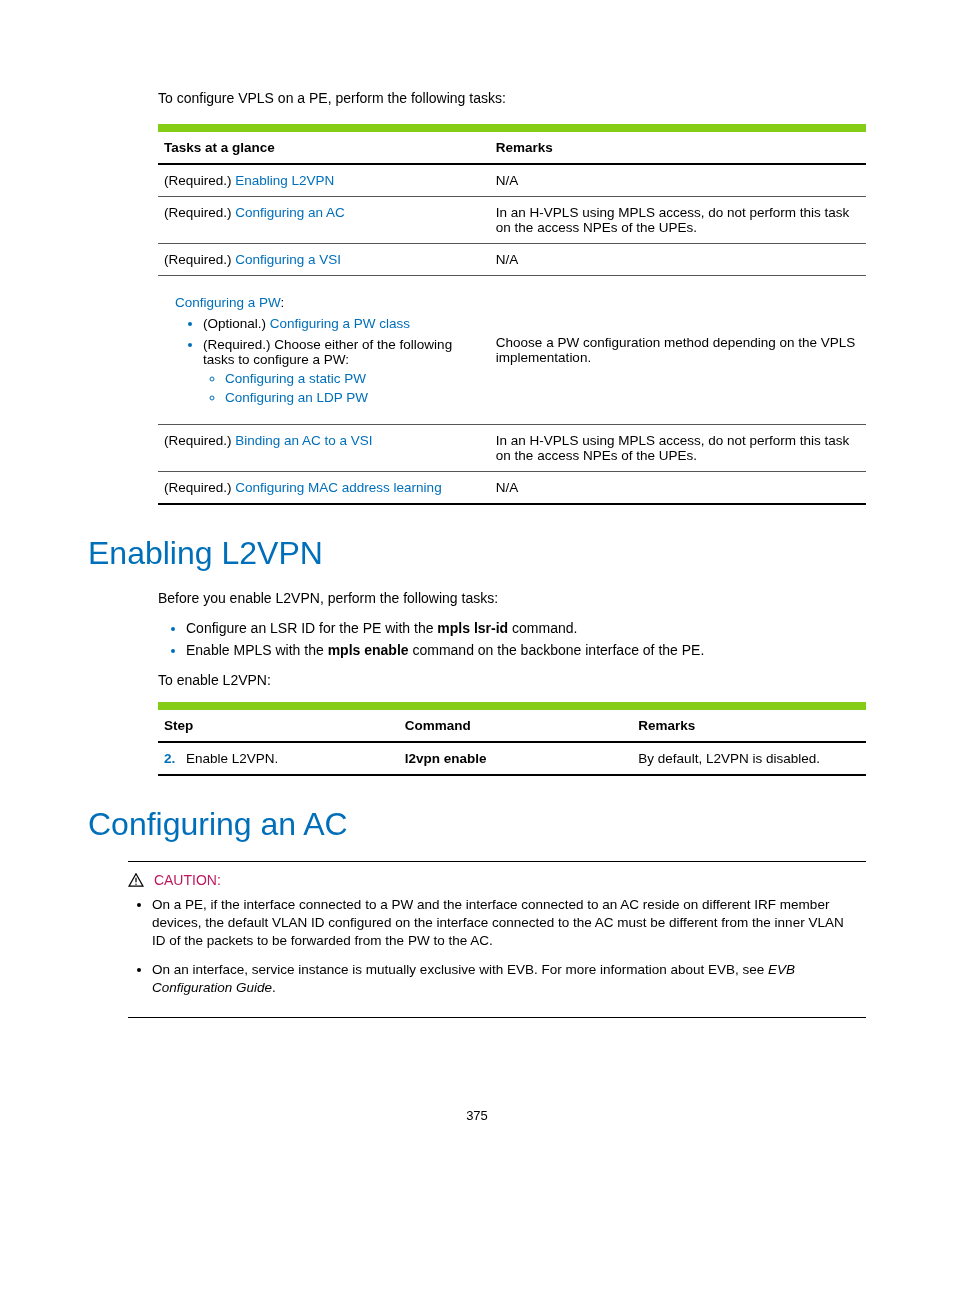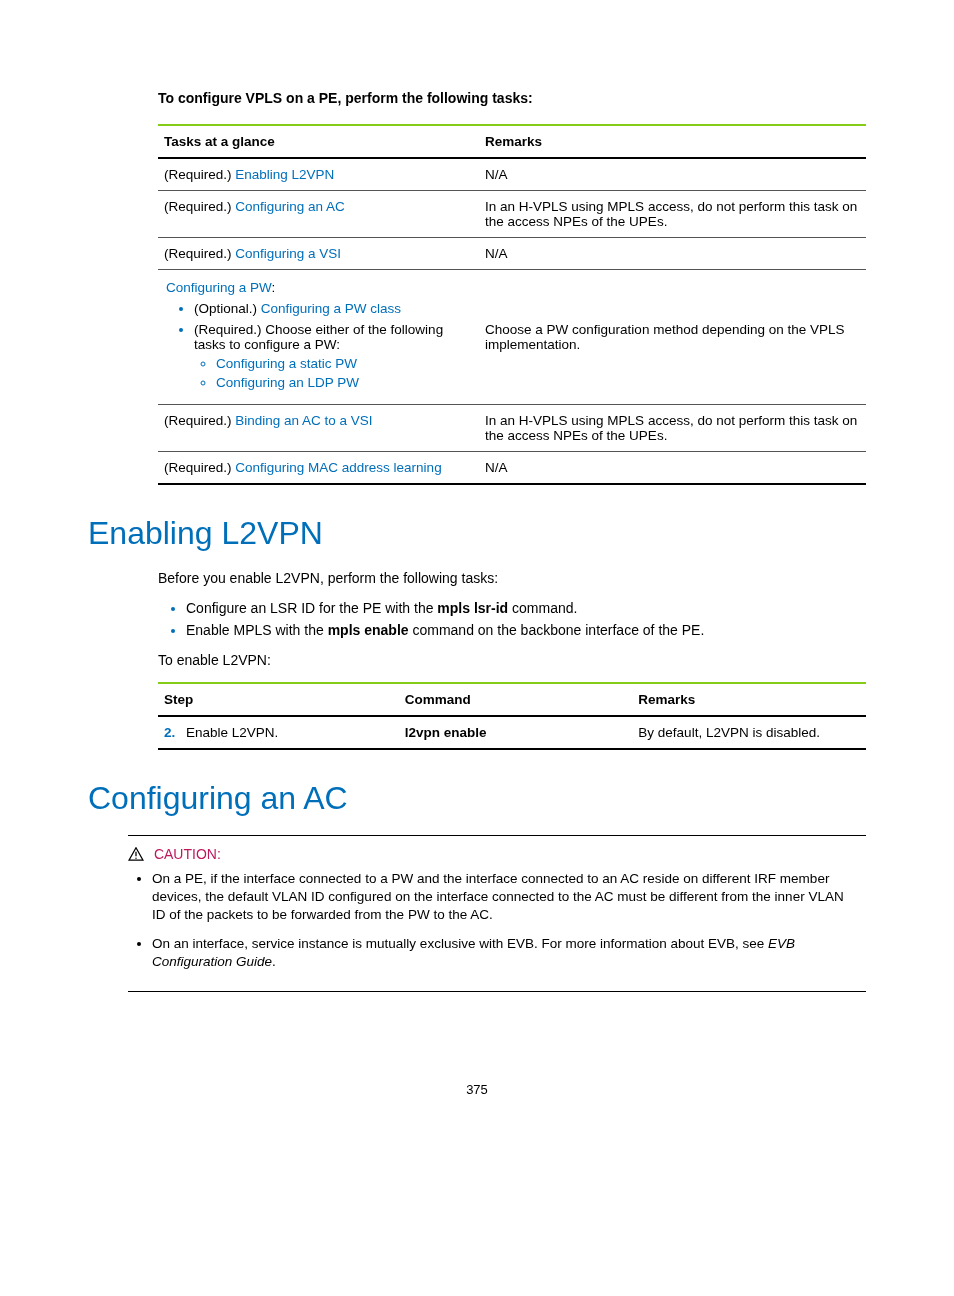--- a/index.html
+++ b/index.html
@@ -14,37 +14,36 @@
       width: 954px;
       box-sizing: border-box;
       padding: 90px 88px 40px 88px;
     }
     .indent {
       margin-left: 70px;
     }
     p.intro {
       margin: 0 0 18px 0;
       font-size: 14px;
-      font-weight: bold;
     }
     table.tasks, table.steps {
       width: 100%;
       border-collapse: collapse;
       font-size: 13.5px;
       margin-bottom: 30px;
     }
     table.tasks th, table.tasks td,
     table.steps th, table.steps td {
       text-align: left;
       padding: 8px 6px;
       border-bottom: 1px solid #555;
       vertical-align: top;
     }
     table.tasks thead tr, table.steps thead tr {
-      border-top: 2px solid #84cc16;
+      border-top: 8px solid #84cc16;
       border-bottom: 2px solid #000;
     }
     table.tasks thead th, table.steps thead th {
       font-weight: bold;
     }
     table.tasks tbody tr:last-child td,
     table.steps tbody tr:last-child td {
       border-bottom: 2px solid #000;
     }
     .link {
@@ -114,21 +113,21 @@
       font-size: 13.5px;
       line-height: 1.35;
     }
     .page-num {
       text-align: center;
       margin-top: 90px;
       font-size: 13px;
     }
     .bold { font-weight: bold; }
     .italic { font-style: italic; }
-    .cell-list { margin: 2px; padding: 0; }
+    .cell-list { margin: 11px; padding: 0; }
   </style>
 </head>
 <body>
 
 <div class="page">
 
   <div class="indent">
     <p class="intro">To configure VPLS on a PE, perform the following tasks:</p>
 
     <table class="tasks">

